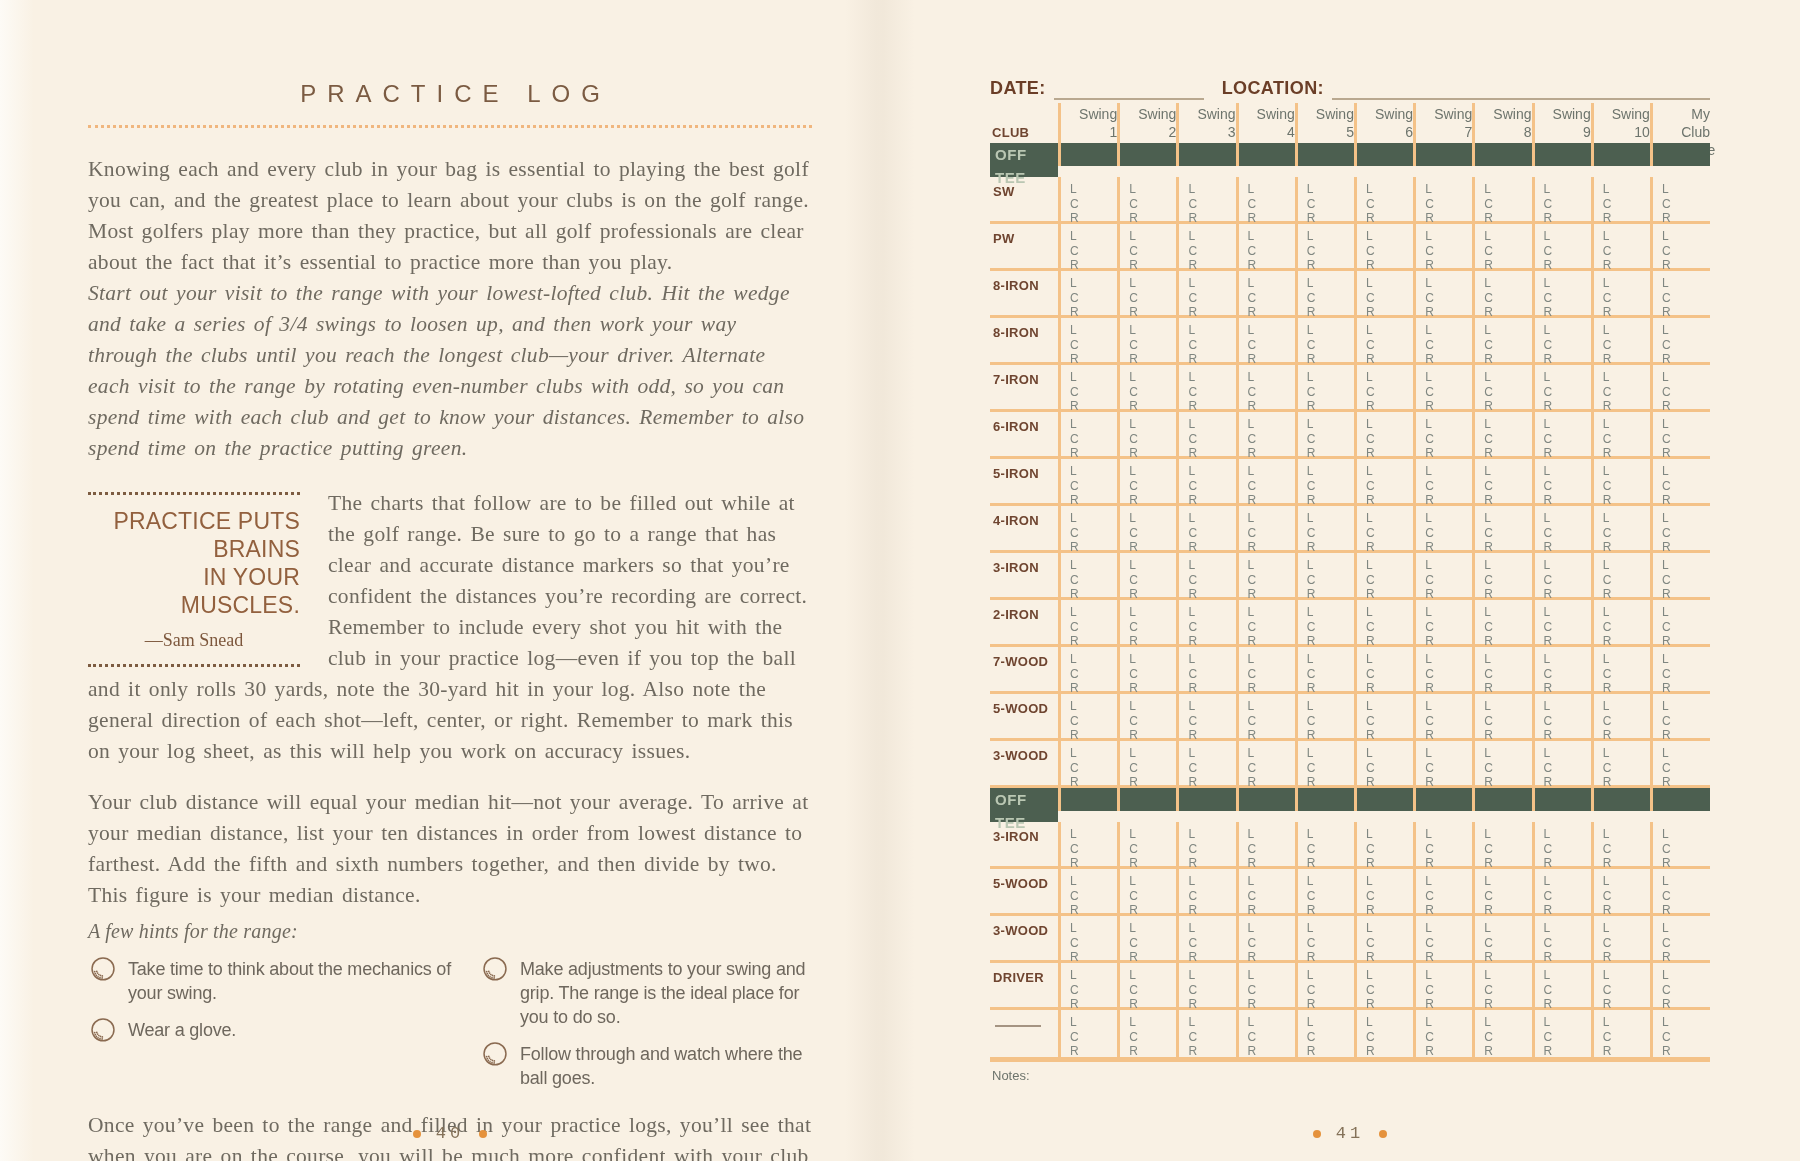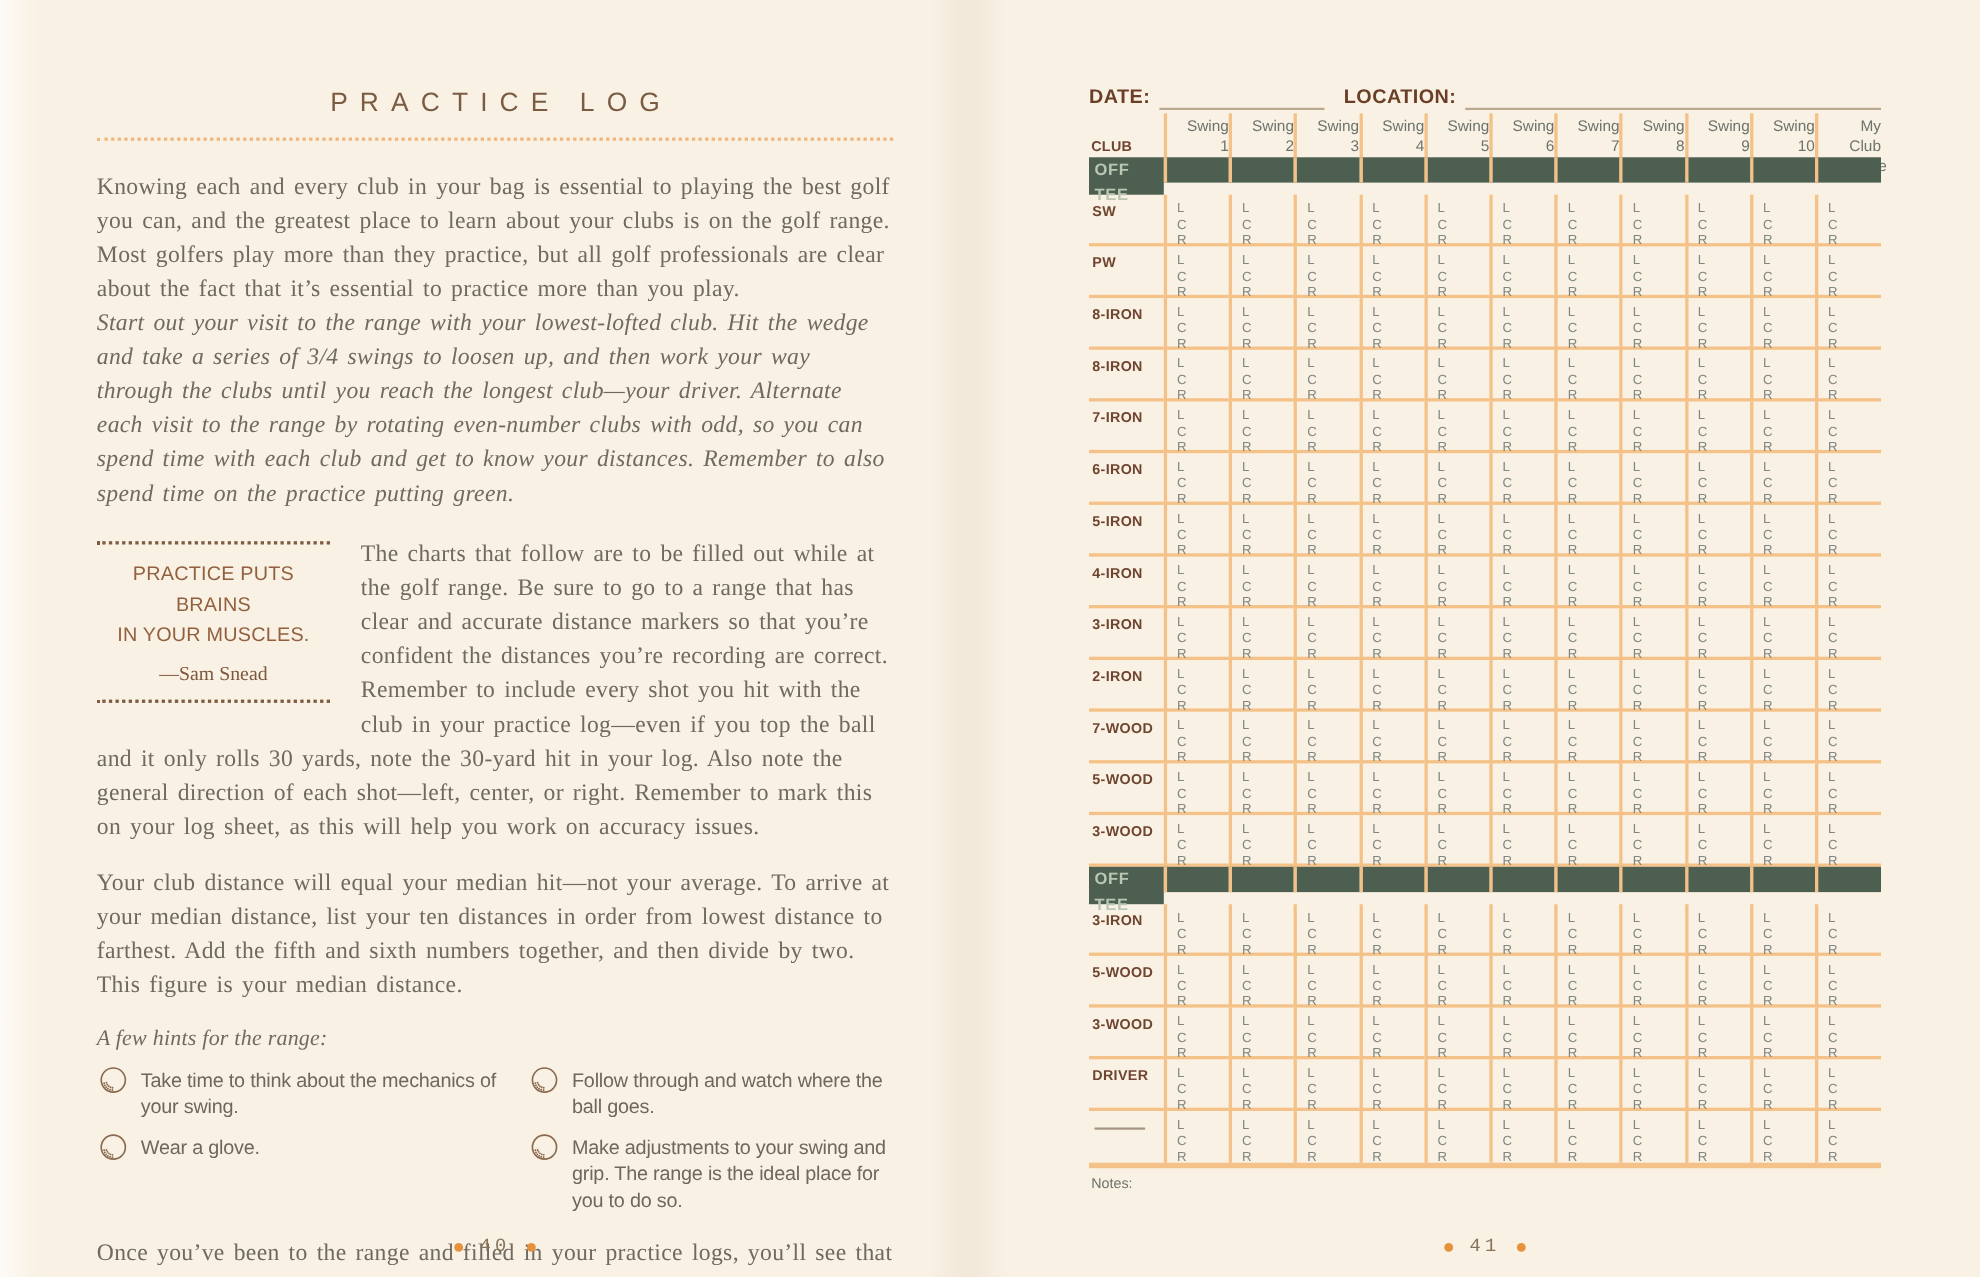--- a/index.html
+++ b/index.html
@@ -44,25 +44,25 @@
   .p1{margin-top:26px;}
   .p2{font-style:italic;}
   .p3-wrap{margin-top:24px;}
   .p3-wrap::after{content:"";display:block;clear:both;}
   .p4{margin-top:20px;}
   .quote-box{
     float:left;width:212px;min-height:152px;margin:4px 28px 4px 0;
     text-align:center;
   }
   .q-dots{border-top:3px dotted #7d5c41;height:0;width:100%;}
-  .q-text{margin-top:12px;font-size:18px;line-height:28px;letter-spacing:0.2px;color:var(--rust);}
+  .q-text{margin-top:12px;font-size:23px;line-height:28px;letter-spacing:0.2px;color:var(--rust);text-align:right;}
   .q-attr{margin-top:11px;font-family:"Liberation Serif",serif;font-size:18px;color:#7d573c;}
   .q-dots.bottom{margin-top:13px;}
   .hints-intro{
-    margin-top:22px;font-family:"Liberation Serif",serif;font-style:italic;
+    margin-top:9px;font-family:"Liberation Serif",serif;font-style:italic;
     font-size:20px;color:var(--bodytext);letter-spacing:0.2px;
   }
   .hints{margin-top:14px;display:flex;}
   .hints-col{display:flex;flex-direction:column;row-gap:13px;}
   .hints-col.c1{width:392px;flex:0 0 392px;}
   .hints-col.c2{flex:1;}
   .hint{display:flex;column-gap:10px;}
   .hint svg{flex:0 0 30px;margin-top:-2px;}
   .hint .htext{font-size:18px;line-height:24px;color:#6e675d;letter-spacing:-0.2px;}
   .p5{margin-top:20px;}
@@ -178,38 +178,38 @@
             <circle cx="7.3" cy="17.7" r="0.75" fill="#8a6a50"></circle>
             <circle cx="8.7" cy="18.9" r="0.75" fill="#8a6a50"></circle>
             <circle cx="10.4" cy="19.6" r="0.75" fill="#8a6a50"></circle>
             <circle cx="12.3" cy="19.9" r="0.75" fill="#8a6a50"></circle>
             <circle cx="7.6" cy="14.2" r="0.75" fill="#8a6a50"></circle>
             <circle cx="8.3" cy="15.7" r="0.75" fill="#8a6a50"></circle>
             <circle cx="9.4" cy="16.9" r="0.75" fill="#8a6a50"></circle>
             <circle cx="10.8" cy="17.7" r="0.75" fill="#8a6a50"></circle>
             <circle cx="12.4" cy="18.1" r="0.75" fill="#8a6a50"></circle>
           </svg>
-          <span class="htext">Follow through and watch where the ball goes.</span>
+          <span class="htext">Make adjustments to your swing and grip. The range is the ideal place for you to do so.</span>
         </div>
         <div class="hint">
           <svg viewBox="0 0 26 26" width="30" height="30">
             <circle cx="13" cy="12" r="9.5" fill="none" stroke="#8a6a50" stroke-width="1.3"></circle>
             <circle cx="5.8" cy="14.5" r="0.75" fill="#8a6a50"></circle>
             <circle cx="6.3" cy="16.2" r="0.75" fill="#8a6a50"></circle>
             <circle cx="7.3" cy="17.7" r="0.75" fill="#8a6a50"></circle>
             <circle cx="8.7" cy="18.9" r="0.75" fill="#8a6a50"></circle>
             <circle cx="10.4" cy="19.6" r="0.75" fill="#8a6a50"></circle>
             <circle cx="12.3" cy="19.9" r="0.75" fill="#8a6a50"></circle>
             <circle cx="7.6" cy="14.2" r="0.75" fill="#8a6a50"></circle>
             <circle cx="8.3" cy="15.7" r="0.75" fill="#8a6a50"></circle>
             <circle cx="9.4" cy="16.9" r="0.75" fill="#8a6a50"></circle>
             <circle cx="10.8" cy="17.7" r="0.75" fill="#8a6a50"></circle>
             <circle cx="12.4" cy="18.1" r="0.75" fill="#8a6a50"></circle>
           </svg>
-          <span class="htext">Make adjustments to your swing and grip. The range is the ideal place for you to do so.</span>
+          <span class="htext">Follow through and watch where the ball goes.</span>
         </div>
       </div>
   </div>
   <p class="body p5">Once you’ve been to the range and filled in your practice logs, you’ll see that when you are on the course, you will be much more confident with your club choices. And hopefully, your score will improve!</p>
 </section>
 
 <div class="page-num n40">
   <span class="pdot"></span>
   <span class="pnum">40</span>
   <span class="pdot"></span>

